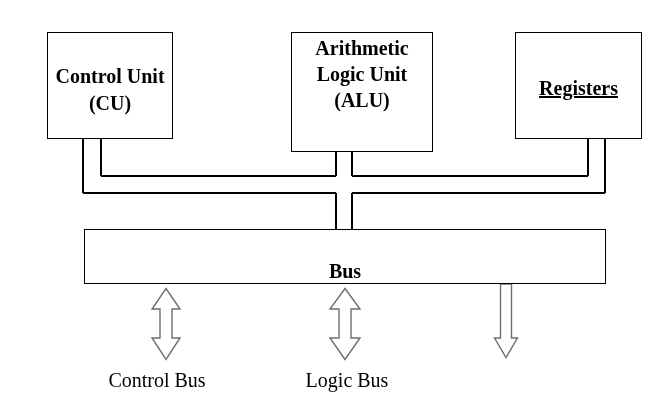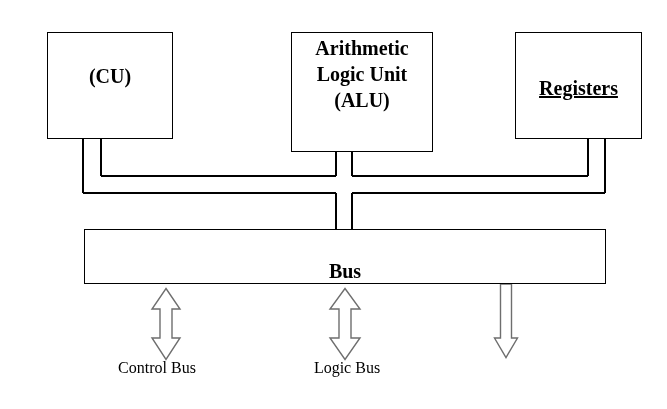--- a/index.html
+++ b/index.html
@@ -30,24 +30,24 @@
   .box-cu        { left: 47px;  top: 32px;  width: 126px; height: 107px; }
   .box-alu       { left: 283px; top: 32px;  width: 142px; height: 120px; margin-left: 8px; }
   .box-registers { left: 515px; top: 32px;  width: 127px; height: 107px; }
   .box-bus       { left: 84px;  top: 229px; width: 522px; height: 55px;
                    display: flex; align-items: flex-end; justify-content: center; }
   .box-cu .box-label        { padding-top: 30px; line-height: 27px; }
   .box-alu .box-label       { padding-top: 2px;  line-height: 26px; }
   .box-registers .box-label { padding-top: 42px; line-height: 26px; text-decoration: underline; }
   .arrow-label {
     position: absolute;
-    top: 356px;
+    top: 368px;
     transform: translateX(-50%);
     z-index: 2;
-    font-size: 16px;
+    font-size: 20px;
     line-height: 24px;
     white-space: nowrap;
   }
   .label-control { left: 157px; }
   .label-data    { left: 347px; }
   .label-address { left: 514px; }
 </style>
 </head>
 <body>
 
@@ -80,20 +80,21 @@
                L152,338 L160,338 L160,309 L152,309 Z"></path>
       <path d="M345,288.5 L360,309 L351,309 L351,338 L360,338 L345,359.5
                L330,338 L339,338 L339,309 L330,309 Z"></path>
       <path d="M500.5,284 L500.5,338 L494.5,338 L506,357.5 L517.5,338
                L511.5,338 L511.5,284 Z"></path>
     </g>
   </svg>
 
   <div class="box box-cu">
     <div class="box-label">
+      <div>Control Unit</div>
       <div>(CU)</div>
     </div>
   </div>
 
   <div class="box box-alu">
     <div class="box-label">
       <div>Arithmetic</div>
       <div>Logic Unit</div>
       <div>(ALU)</div>
     </div>

